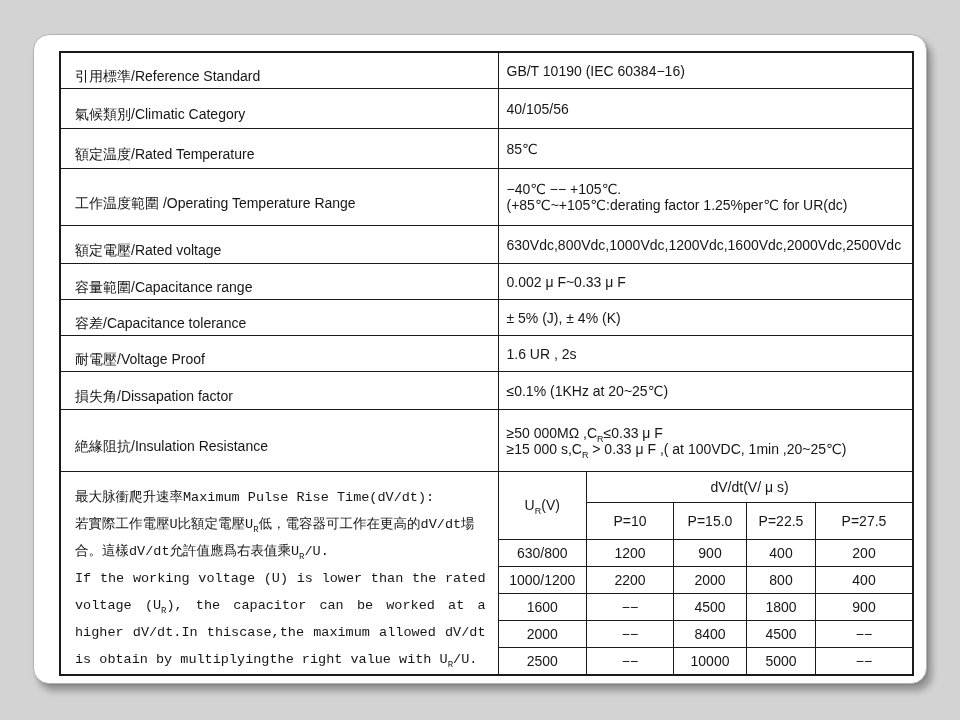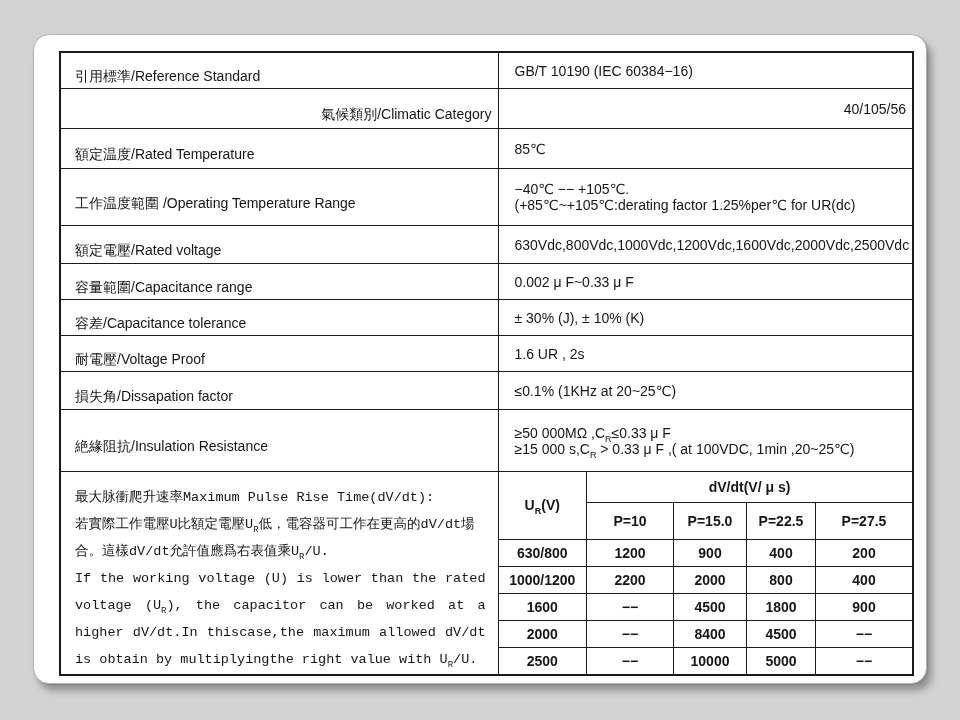--- a/index.html
+++ b/index.html
@@ -21,23 +21,23 @@
   table.spec {
     position:absolute; left:25px; top:16px;
     width:853px;
     border-collapse:collapse;
     table-layout:fixed;
     font-size:14px;
     border:2px solid #1a1a1a;
   }
   table.spec > tbody > tr > td { border:1px solid #1a1a1a; vertical-align:middle; }
   td.lbl { padding:15px 6px 2px 14px; }
-  td.val { padding:2px 6px 2px 16px; }
+  td.val { padding:2px 6px 2px 8px; }
   tr.r1  { height:36px; }
-  tr.r2  { height:40px;text-align:right; }
+  tr.r2  { height:40px; }
   tr.r3  { height:40px;margin-top:8px; }
   tr.r4  { height:57px; }
   tr.r5  { height:38px;margin-top:22px; }
   tr.r6  { height:36px; }
   tr.r7  { height:35px;margin-left:29px; }
   tr.r8  { height:33px; }
   tr.r9  { height:38px; }
   tr.r10 { height:62px; }
   tr.r11 { height:202px; }
   td.note-cell {
@@ -49,21 +49,21 @@
   }
   .note-en { text-align:justify; }
   td.nested-cell { padding:0; vertical-align:top; height:202px; }
   table.inner {
     width:100%; height:202px;
     border-collapse:collapse;
     table-layout:fixed;
     text-align:center;
     font-size:14px;
   }
-  table.inner th, table.inner td { border:1px solid #1a1a1a; font-weight:bold; padding:0;margin-left:36px; }
+  table.inner th, table.inner td { border:1px solid #1a1a1a; font-weight:normal; padding:0;margin-left:36px; }
   table.inner .no-t { border-top:none; }
   table.inner .no-l { border-left:none; }
   table.inner .no-r { border-right:none; }
   table.inner .no-b { border-bottom:none; }
   tr.ir-top  { height:30px; }
   tr.ir-sub  { height:37px;padding-left:16px; }
   tr.ir-data { height:27px; }
   sub { font-size:9px; line-height:0; }
 </style>
 </head>
@@ -98,21 +98,21 @@
       <tr class="r5">
         <td class="lbl">額定電壓/Rated voltage</td>
         <td class="val">630Vdc,800Vdc,1000Vdc,1200Vdc,1600Vdc,2000Vdc,2500Vdc</td>
       </tr>
       <tr class="r6">
         <td class="lbl">容量範圍/Capacitance range</td>
         <td class="val">0.002 μ F~0.33 μ F</td>
       </tr>
       <tr class="r7">
         <td class="lbl">容差/Capacitance tolerance</td>
-        <td class="val">± 30% (J), ± 10% (K)</td>
+        <td class="val">± 5% (J), ± 4% (K)</td>
       </tr>
       <tr class="r8">
         <td class="lbl">耐電壓/Voltage Proof</td>
         <td class="val">1.6 UR , 2s</td>
       </tr>
       <tr class="r9">
         <td class="lbl">損失角/Dissapation factor</td>
         <td class="val">≤0.1%  (1KHz at 20~25℃)</td>
       </tr>
       <tr class="r10">

